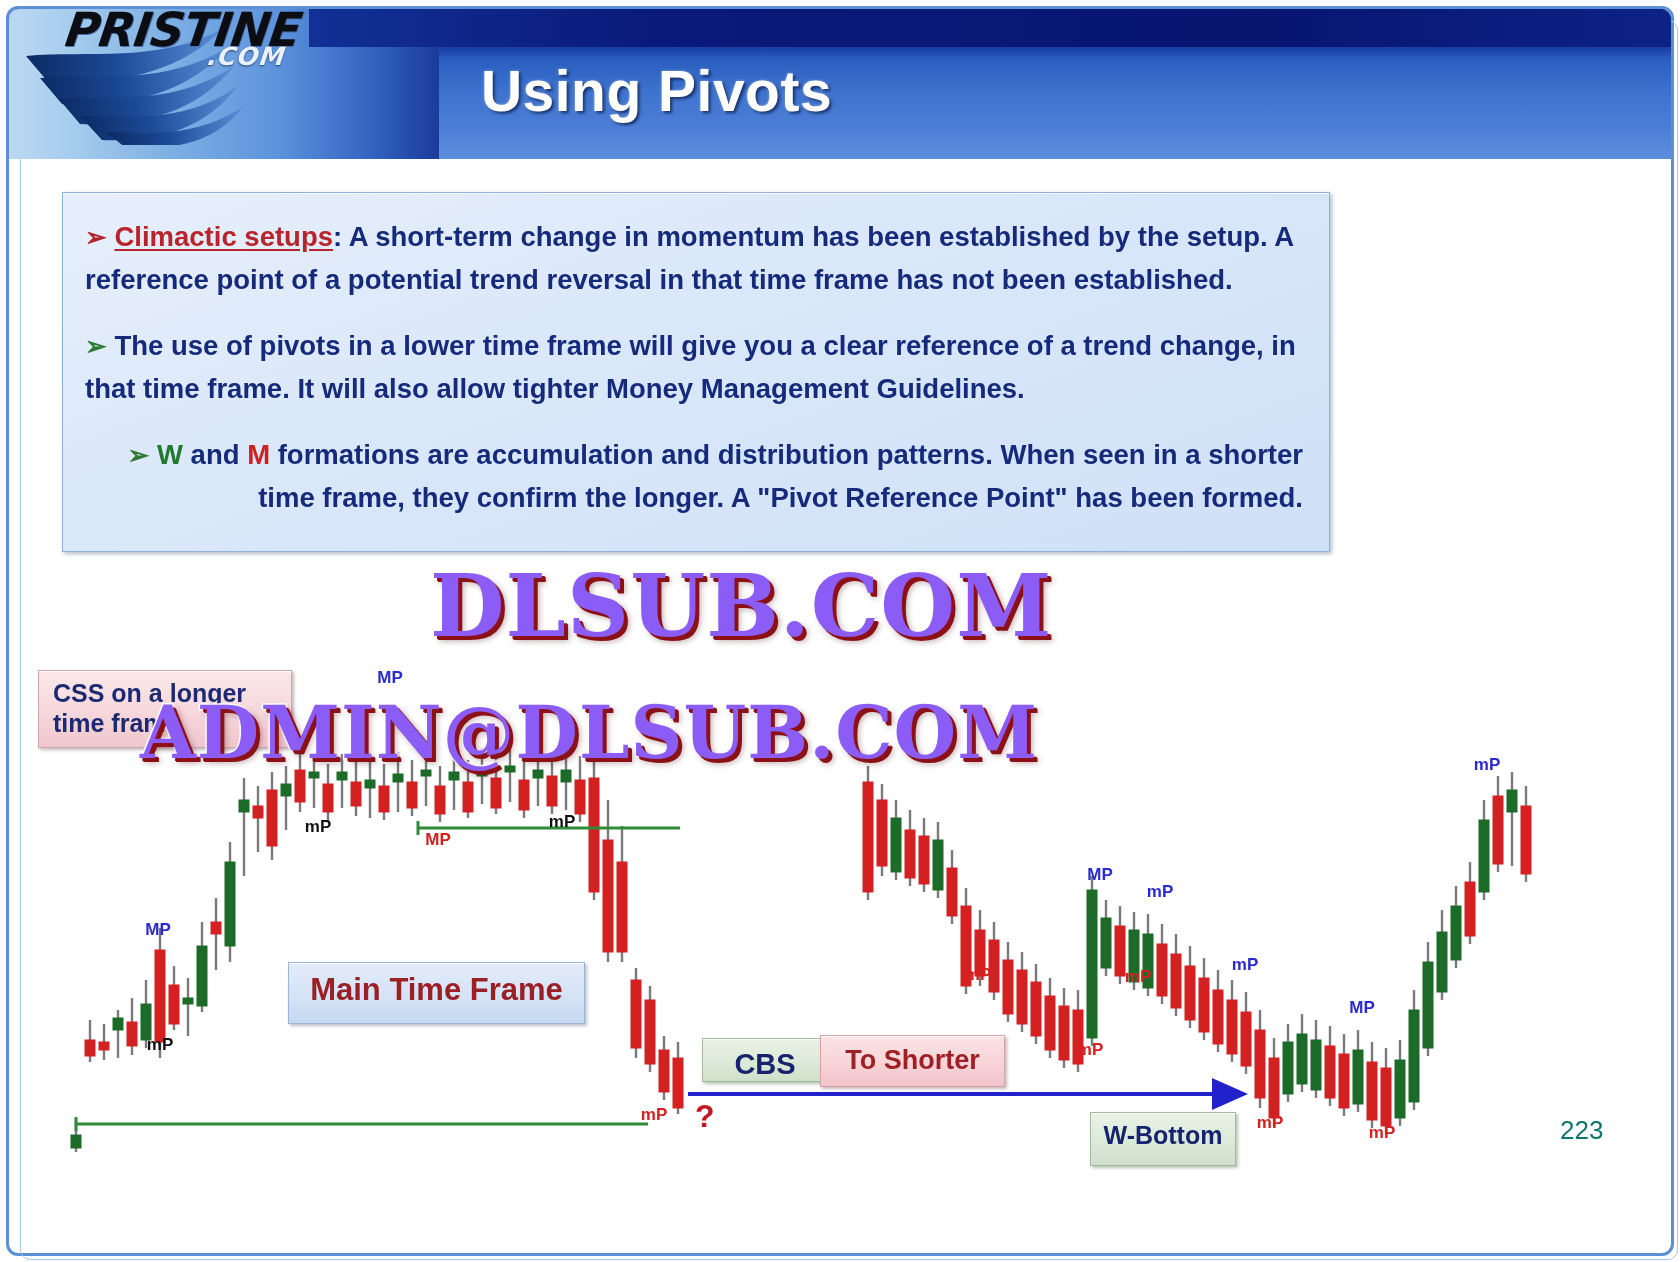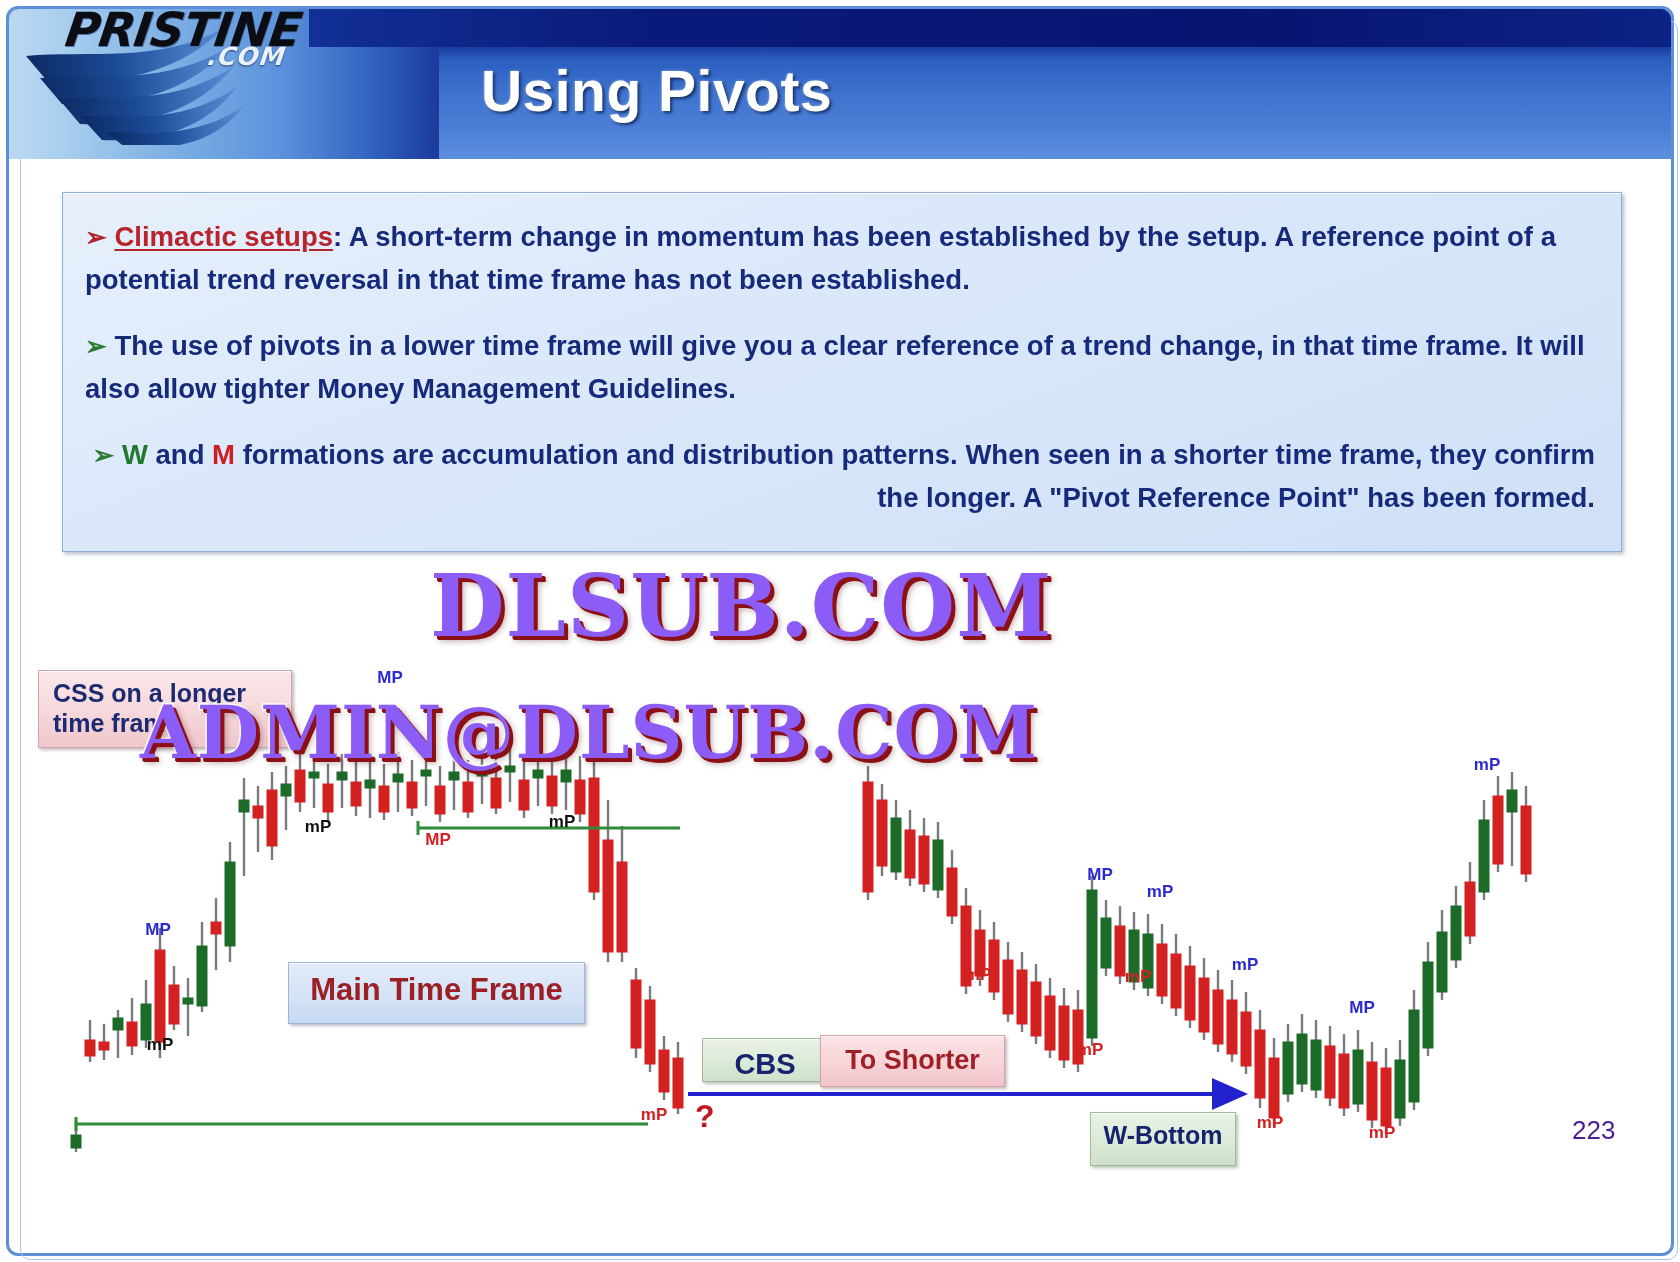--- a/index.html
+++ b/index.html
@@ -106,21 +106,21 @@
     color: #ffffff;
     text-shadow: 2px 2px 3px rgba(0,20,70,.75), 0 0 3px rgba(255,255,255,.45);
     letter-spacing: .5px;
     padding-right: 180px;
   }
 
   
   #text-card {
     position: absolute;
     left: 62px; top: 192px;
-    width: 1560px; height: 360px;
+    width: 1268px; height: 360px;
     background: linear-gradient(160deg, #e7effb 0%, #dbe8fa 40%, #cfe0f7 100%);
     border: 1px solid #8fb0d8;
     box-shadow: 2px 2px 4px rgba(90,110,140,.45),
                 inset 0 1px 0 rgba(255,255,255,.85);
     padding: 22px 26px 30px 22px;
   }
   .para {
     font-family: "Liberation Sans", sans-serif;
     font-weight: bold;
     font-size: 27.5px;
@@ -212,23 +212,22 @@
   .anno-qmark {
     left: 695px; top: 1098px;
     font-size: 32px;
     color: #c2181f;
   }
   .page-num {
     position: absolute;
     left: 1560px; top: 1115px;
     font-family: "Liberation Sans", sans-serif;
     font-size: 26px;
-    color: #4c1d95;
+    color: #0f766e;
     font-weight: normal;
-    margin-left: 12px;
   }
 
   
   .watermark {
     position: absolute;
     font-family: "DejaVu Serif", serif;
     font-weight: bold;
     color: #8b5cf6;
     -webkit-text-stroke: 3px #ffffff;
     paint-order: stroke fill;

